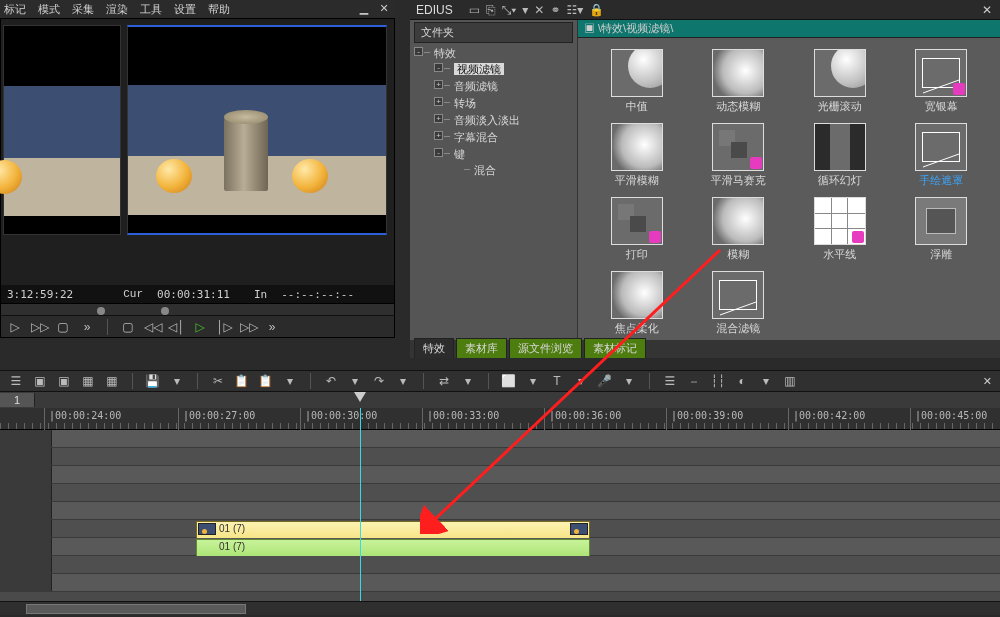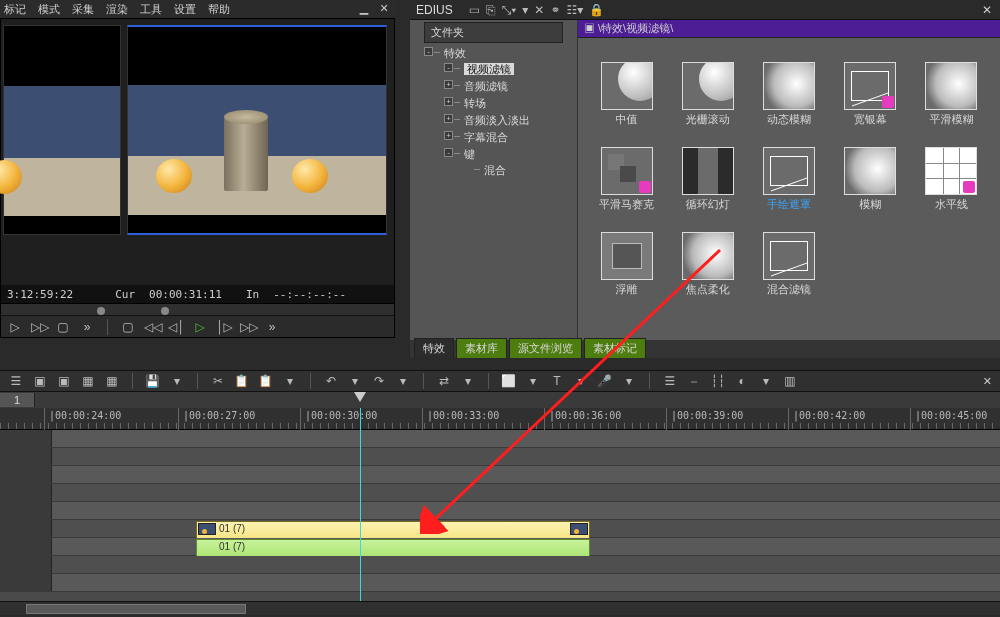--- a/index.html
+++ b/index.html
@@ -75,34 +75,34 @@
   .rp-title {
     height: 20px; background:#2a2a2a; color:#ddd; display:flex; align-items:center;
     padding-left:6px; gap:10px; border-bottom:1px solid #111; font-size:12px;
   }
   .rp-title .icons { display:flex; gap:6px; margin-left:6px; }
   .rp-title .icons span { font-size:12px; color:#bbb; }
   .rp-title .close { margin-left:auto; margin-right:8px; color:#ccc; }
   .rp-body { display:flex; height: 320px; }
   .tree {
     width: 168px; background:#555; border-right:1px solid #333;
-    padding: 2px 14px; color:#d8d8d8; font-size:11px;
+    padding: 2px 4px; color:#d8d8d8; font-size:11px;
   }
   .tree-head { background:#3c3c3c; padding:2px 6px; border:1px solid #222; margin-bottom:2px; }
   .tree ul { list-style:none; margin-left:10px; }
   .tree li { padding:1px 0 1px 10px; position:relative; white-space:nowrap; }
   .tree li::before { content:""; position:absolute; left:0; top:7px; width:6px; height:1px; background:#888; }
   .tree .expander { position:absolute; left:-10px; top:2px; width:9px; height:9px; border:1px solid #888; background:#3a3a3a; font-size:8px; text-align:center; line-height:8px; color:#ccc;}
   .tree .hl { background:#d9d9d9; color:#111; padding:0 3px; }
   .grid-wrap { flex:1; display:flex; flex-direction:column; }
-  .path-bar { height:18px; background:#4c1d95; color:#cfcfcf; padding-left:6px; display:flex; align-items:center; font-size:11px; border-bottom:1px solid #222;}
+  .path-bar { height:18px; background:#0f766e; color:#cfcfcf; padding-left:6px; display:flex; align-items:center; font-size:11px; border-bottom:1px solid #222;}
   .fx-grid {
     flex:1; overflow:hidden; background:#5b5b5b;
-    display:grid; grid-template-columns: repeat(5, 1fr);
-    grid-auto-rows: 74px; gap:11px 4px; padding:24px 10px;
+    display:grid; grid-template-columns: repeat(4, 1fr);
+    grid-auto-rows: 74px; gap:0 4px; padding:11px 10px;
   }
   .fx { display:flex; flex-direction:column; align-items:center; gap:2px; }
   .thumb {
     width:52px; height:48px; background:#6b6b6b; border:1px solid #ddd;
     position:relative; overflow:hidden;
   }
   .fx-label { font-size:11px; color:#d8d8d8; white-space:nowrap; }
   .fx-label.sel { color:#3aa7ff; }
   .rp-tabs { height:18px; background:#343434; display:flex; gap:2px; padding-left:4px; align-items:flex-end; }
   .rp-tab { padding:2px 8px; background:#4d7c0f; color:#d9d9d9; font-size:11px; border:1px solid #222; border-bottom:none; }
@@ -213,21 +213,21 @@
     <div class="preview big">
       <div class="scene">
         <div class="orange" style="left:28px;"></div>
         <div class="cylinder" style="left:96px;"></div>
         <div class="orange" style="left:164px;"></div>
       </div>
     </div>
   </div>
   <div class="tc-row">
     <span>3:12:59:22</span>
-    <span style="margin-left:28px;">Cur</span>
+    <span style="margin-left:36px;font-family:Liberation Mono, monospace;">Cur</span>
     <span>00:00:31:11</span>
     <span style="margin-left:10px;">In</span>
     <span>--:--:--:--</span>
   </div>
   <div class="scrub-row">
     <div class="scrub-dot" style="left:96px;"></div>
     <div class="scrub-dot" style="left:160px;"></div>
   </div>
   <div class="transport">
     <span class="tbtn">▷</span>
@@ -282,26 +282,26 @@
       </ul>
     </div>
     <div class="grid-wrap">
       <div class="path-bar">▣ \特效\视频滤镜\</div>
       <div class="fx-grid" id="fx-grid">
           <div class="fx">
             <div class="thumb th-circle"></div>
             <div class="fx-label">中值</div>
           </div>
           <div class="fx">
+            <div class="thumb th-soft"></div>
+            <div class="fx-label">动态模糊</div>
+          </div>
+          <div class="fx">
             <div class="thumb th-circle"></div>
             <div class="fx-label">光栅滚动</div>
-          </div>
-          <div class="fx">
-            <div class="thumb th-soft"></div>
-            <div class="fx-label">动态模糊</div>
           </div>
           <div class="fx">
             <div class="thumb th-curve">
               <div class="c1"></div>
               <div class="badge-s"></div>
             </div>
             <div class="fx-label">宽银幕</div>
           </div>
           <div class="fx">
             <div class="thumb th-soft">
@@ -317,20 +317,26 @@
           </div>
           <div class="fx">
             <div class="thumb th-pillar"></div>
             <div class="fx-label">循环幻灯</div>
           </div>
           <div class="fx">
             <div class="thumb th-curve">
               <div class="c1"></div>
             </div>
             <div class="fx-label sel">手绘遮罩</div>
+          </div>
+          <div class="fx">
+            <div class="thumb th-squares">
+              <div class="badge-s"></div>
+            </div>
+            <div class="fx-label">打印</div>
           </div>
           <div class="fx">
             <div class="thumb th-soft">
               <div class="tag">Blur</div>
             </div>
             <div class="fx-label">模糊</div>
           </div>
           <div class="fx">
             <div class="thumb th-grid3">
               <div class="badge-s"></div>

